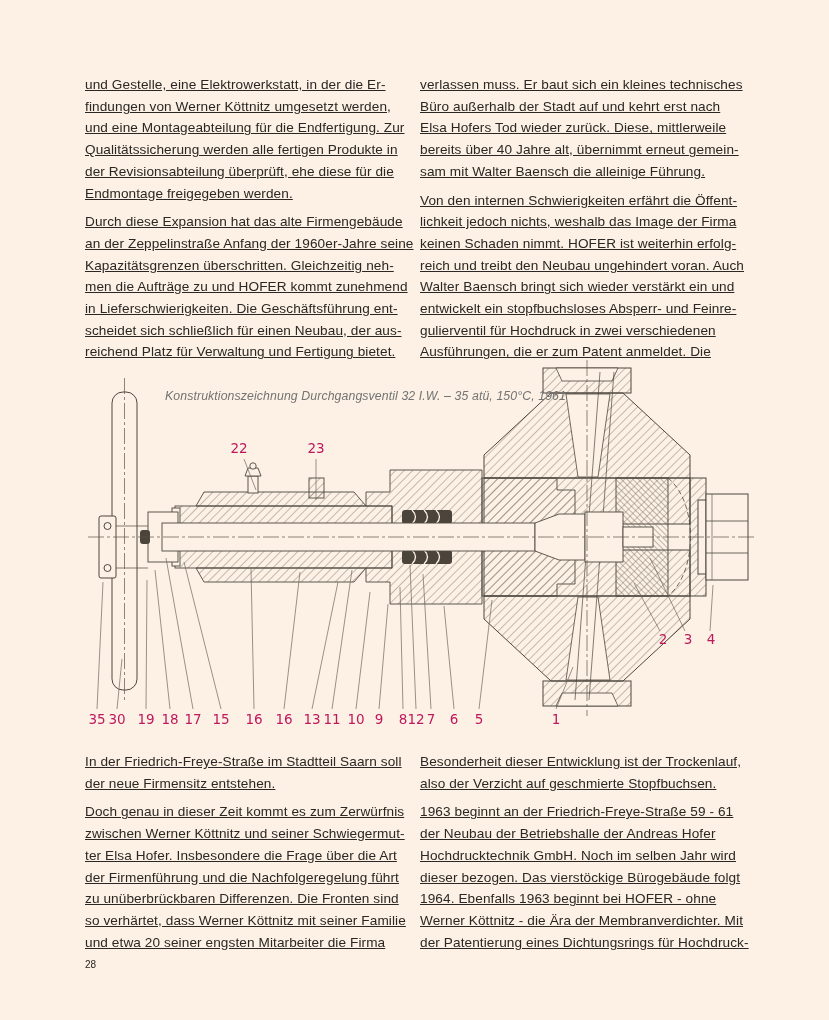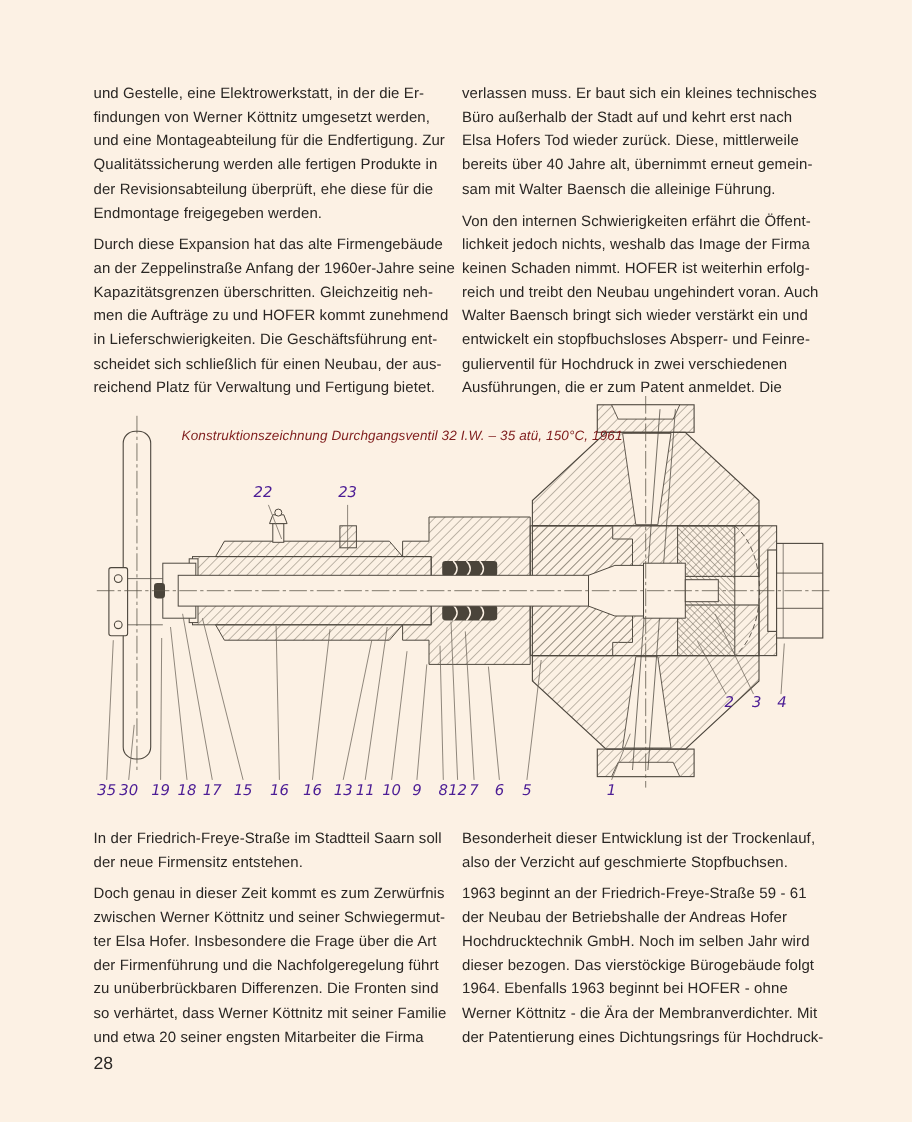--- a/index.html
+++ b/index.html
@@ -7,51 +7,51 @@
     position:relative;
     width:829px; height:1020px;
     background:#fcf1e4;
     font-family:"Liberation Sans", sans-serif;
     color:#2a2724;
     overflow:hidden;
   }
   .col {
     position:absolute;
     width:340px;
+    text-decoration:underline;
   }
   .col p {
     margin:0 0 7px 0;
     font-size:13.6px;
     line-height:21.7px;
     white-space:pre;
     letter-spacing:0.1px;
   }
   .col-top-left    { left:85px;  top:74px;  }
   .col-top-right   { left:420px; top:74px;  }
   .col-bottom-left { left:85px;  top:751px; }
   .col-bottom-right{ left:420px; top:751px; }
   .caption {
     position:absolute;
     left:165px; top:389px;
     font-size:12.3px;
     font-style:italic;
-    color:#7f1d1d;
+    color:#737373;
     letter-spacing:0.1px;
   }
   .page-number {
     position:absolute;
     left:85px; top:959px;
-    font-size:16px;
+    font-size:10px;
   }
   .co {
     position:absolute;
     transform:translateX(-50%);
-    font-style:italic;
     font-size:13.5px;
-    color:#4c1d95;
+    color:#be185d;
     font-family:"DejaVu Sans", sans-serif;
     line-height:15px;
   }
   svg.drawing { position:absolute; left:0; top:0; }
 </style>
 </head>
 <body>
 
 <div class="page">
 

